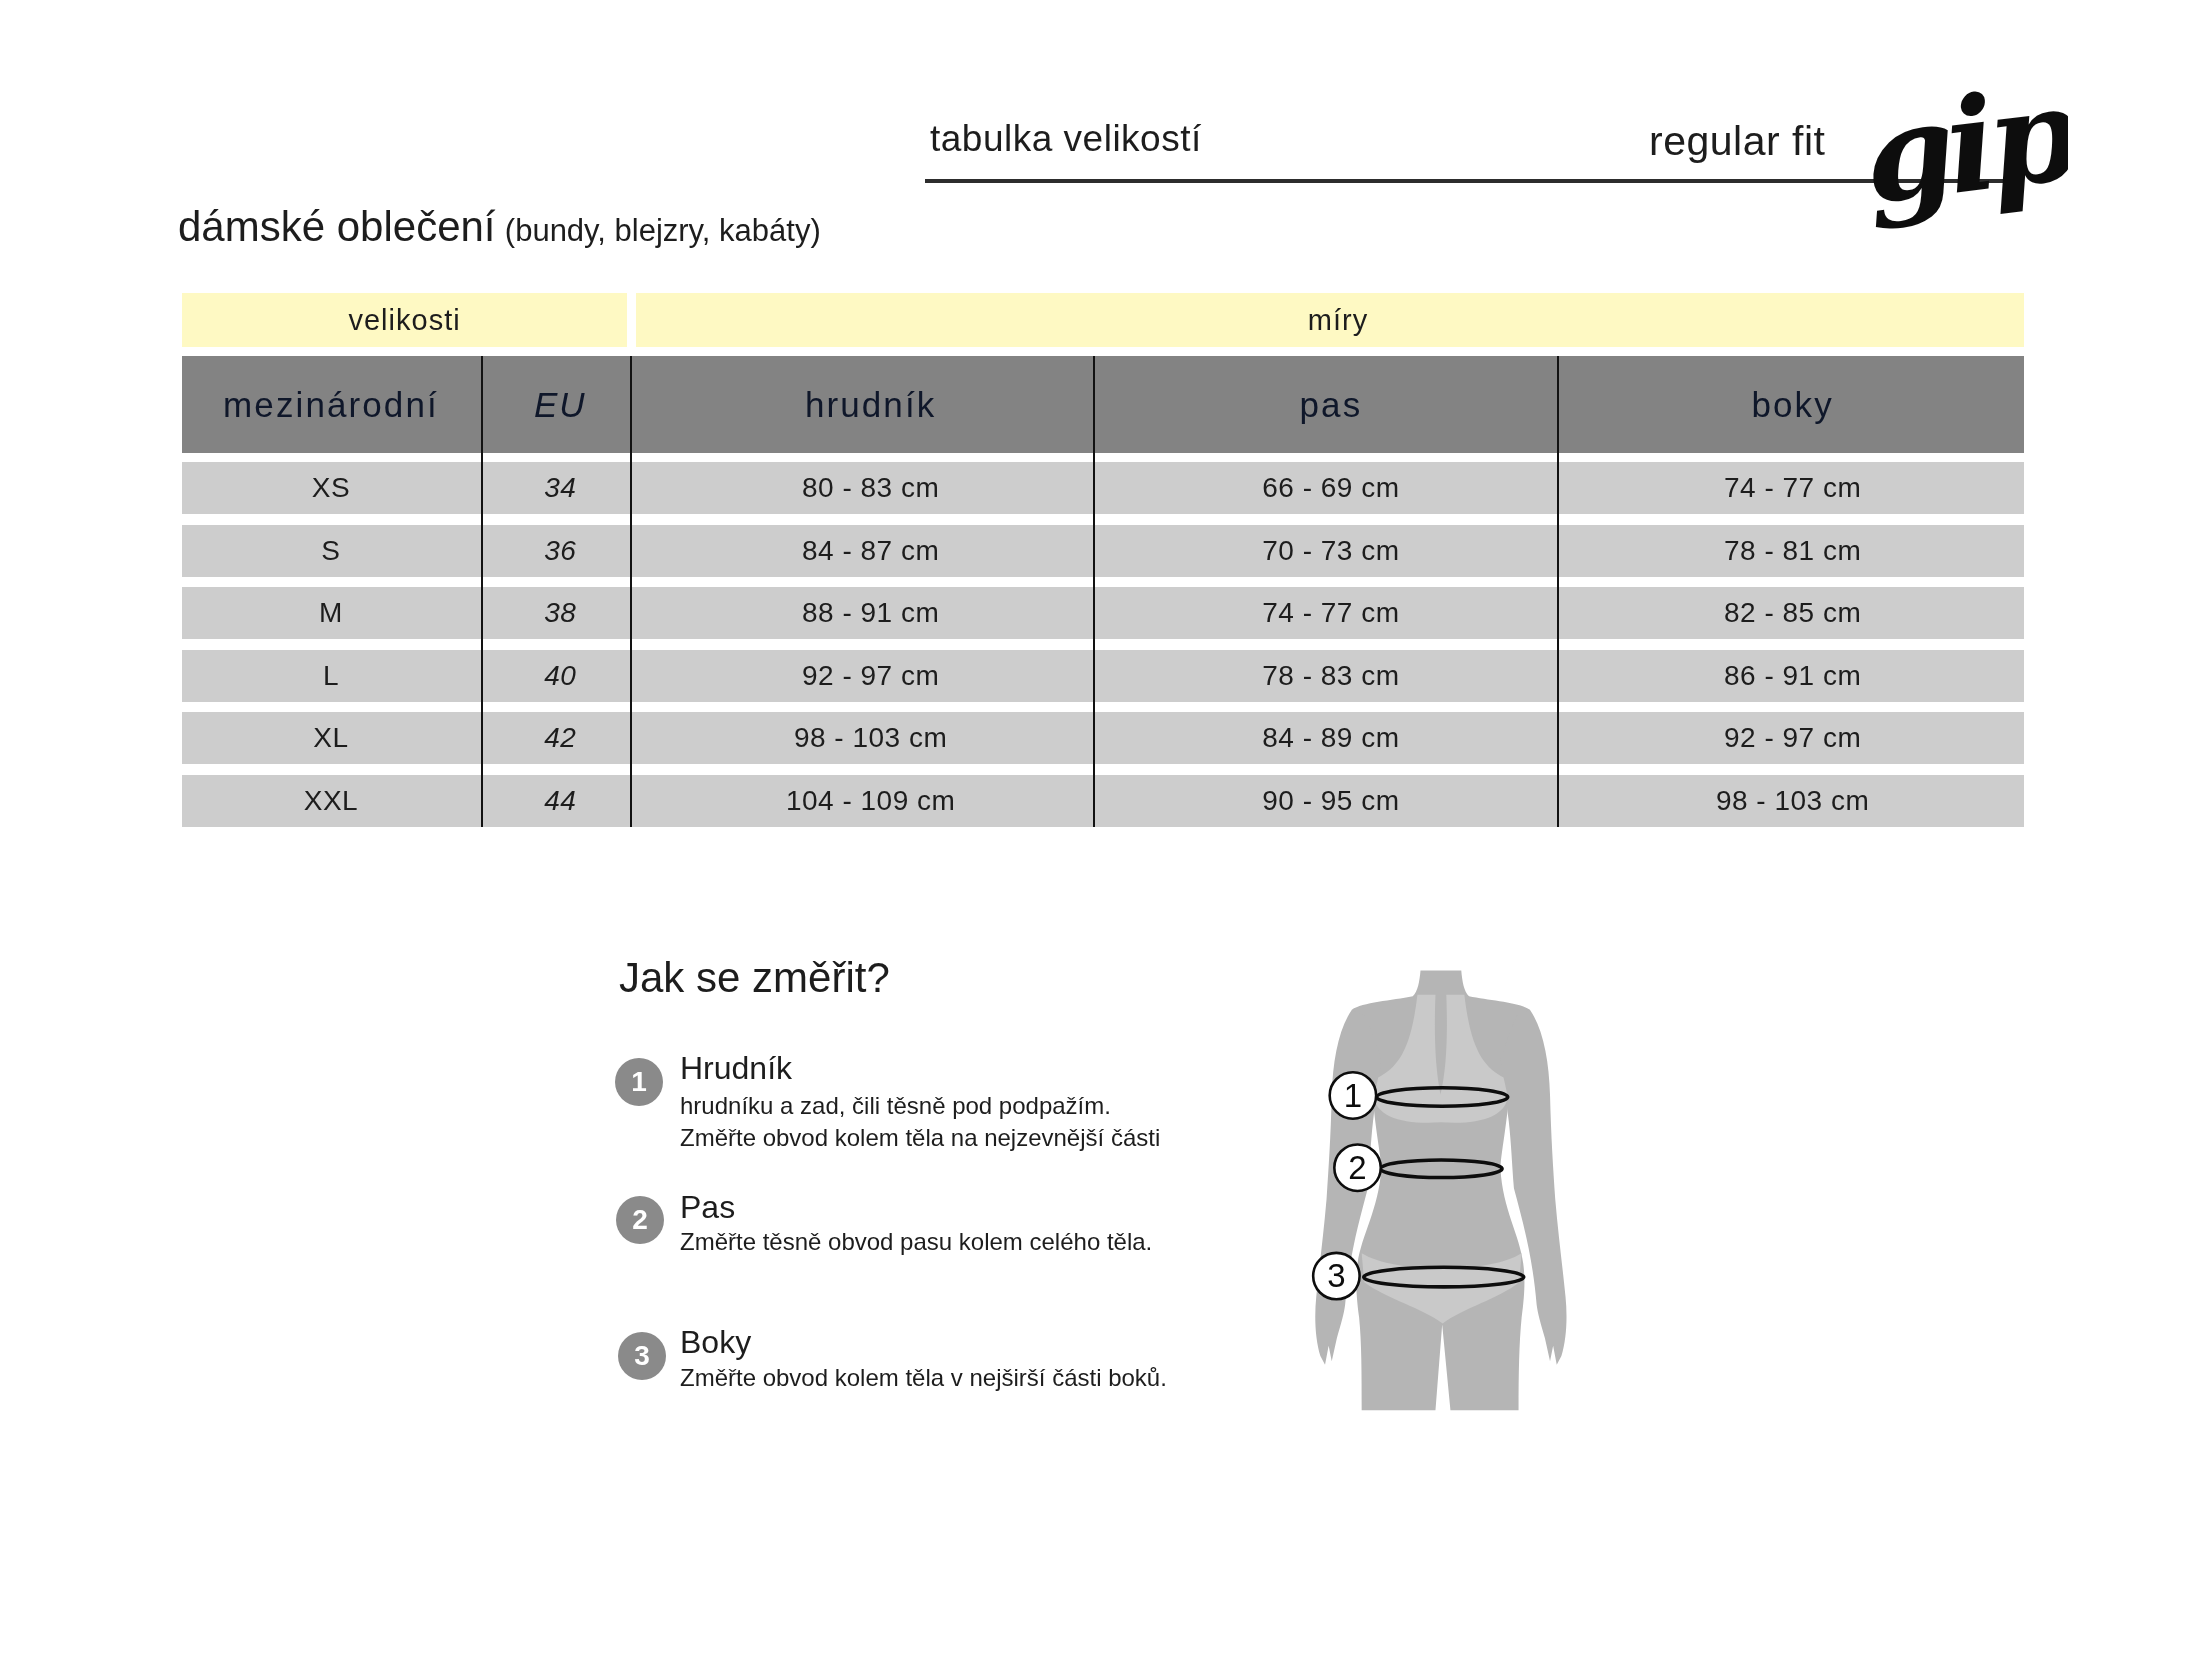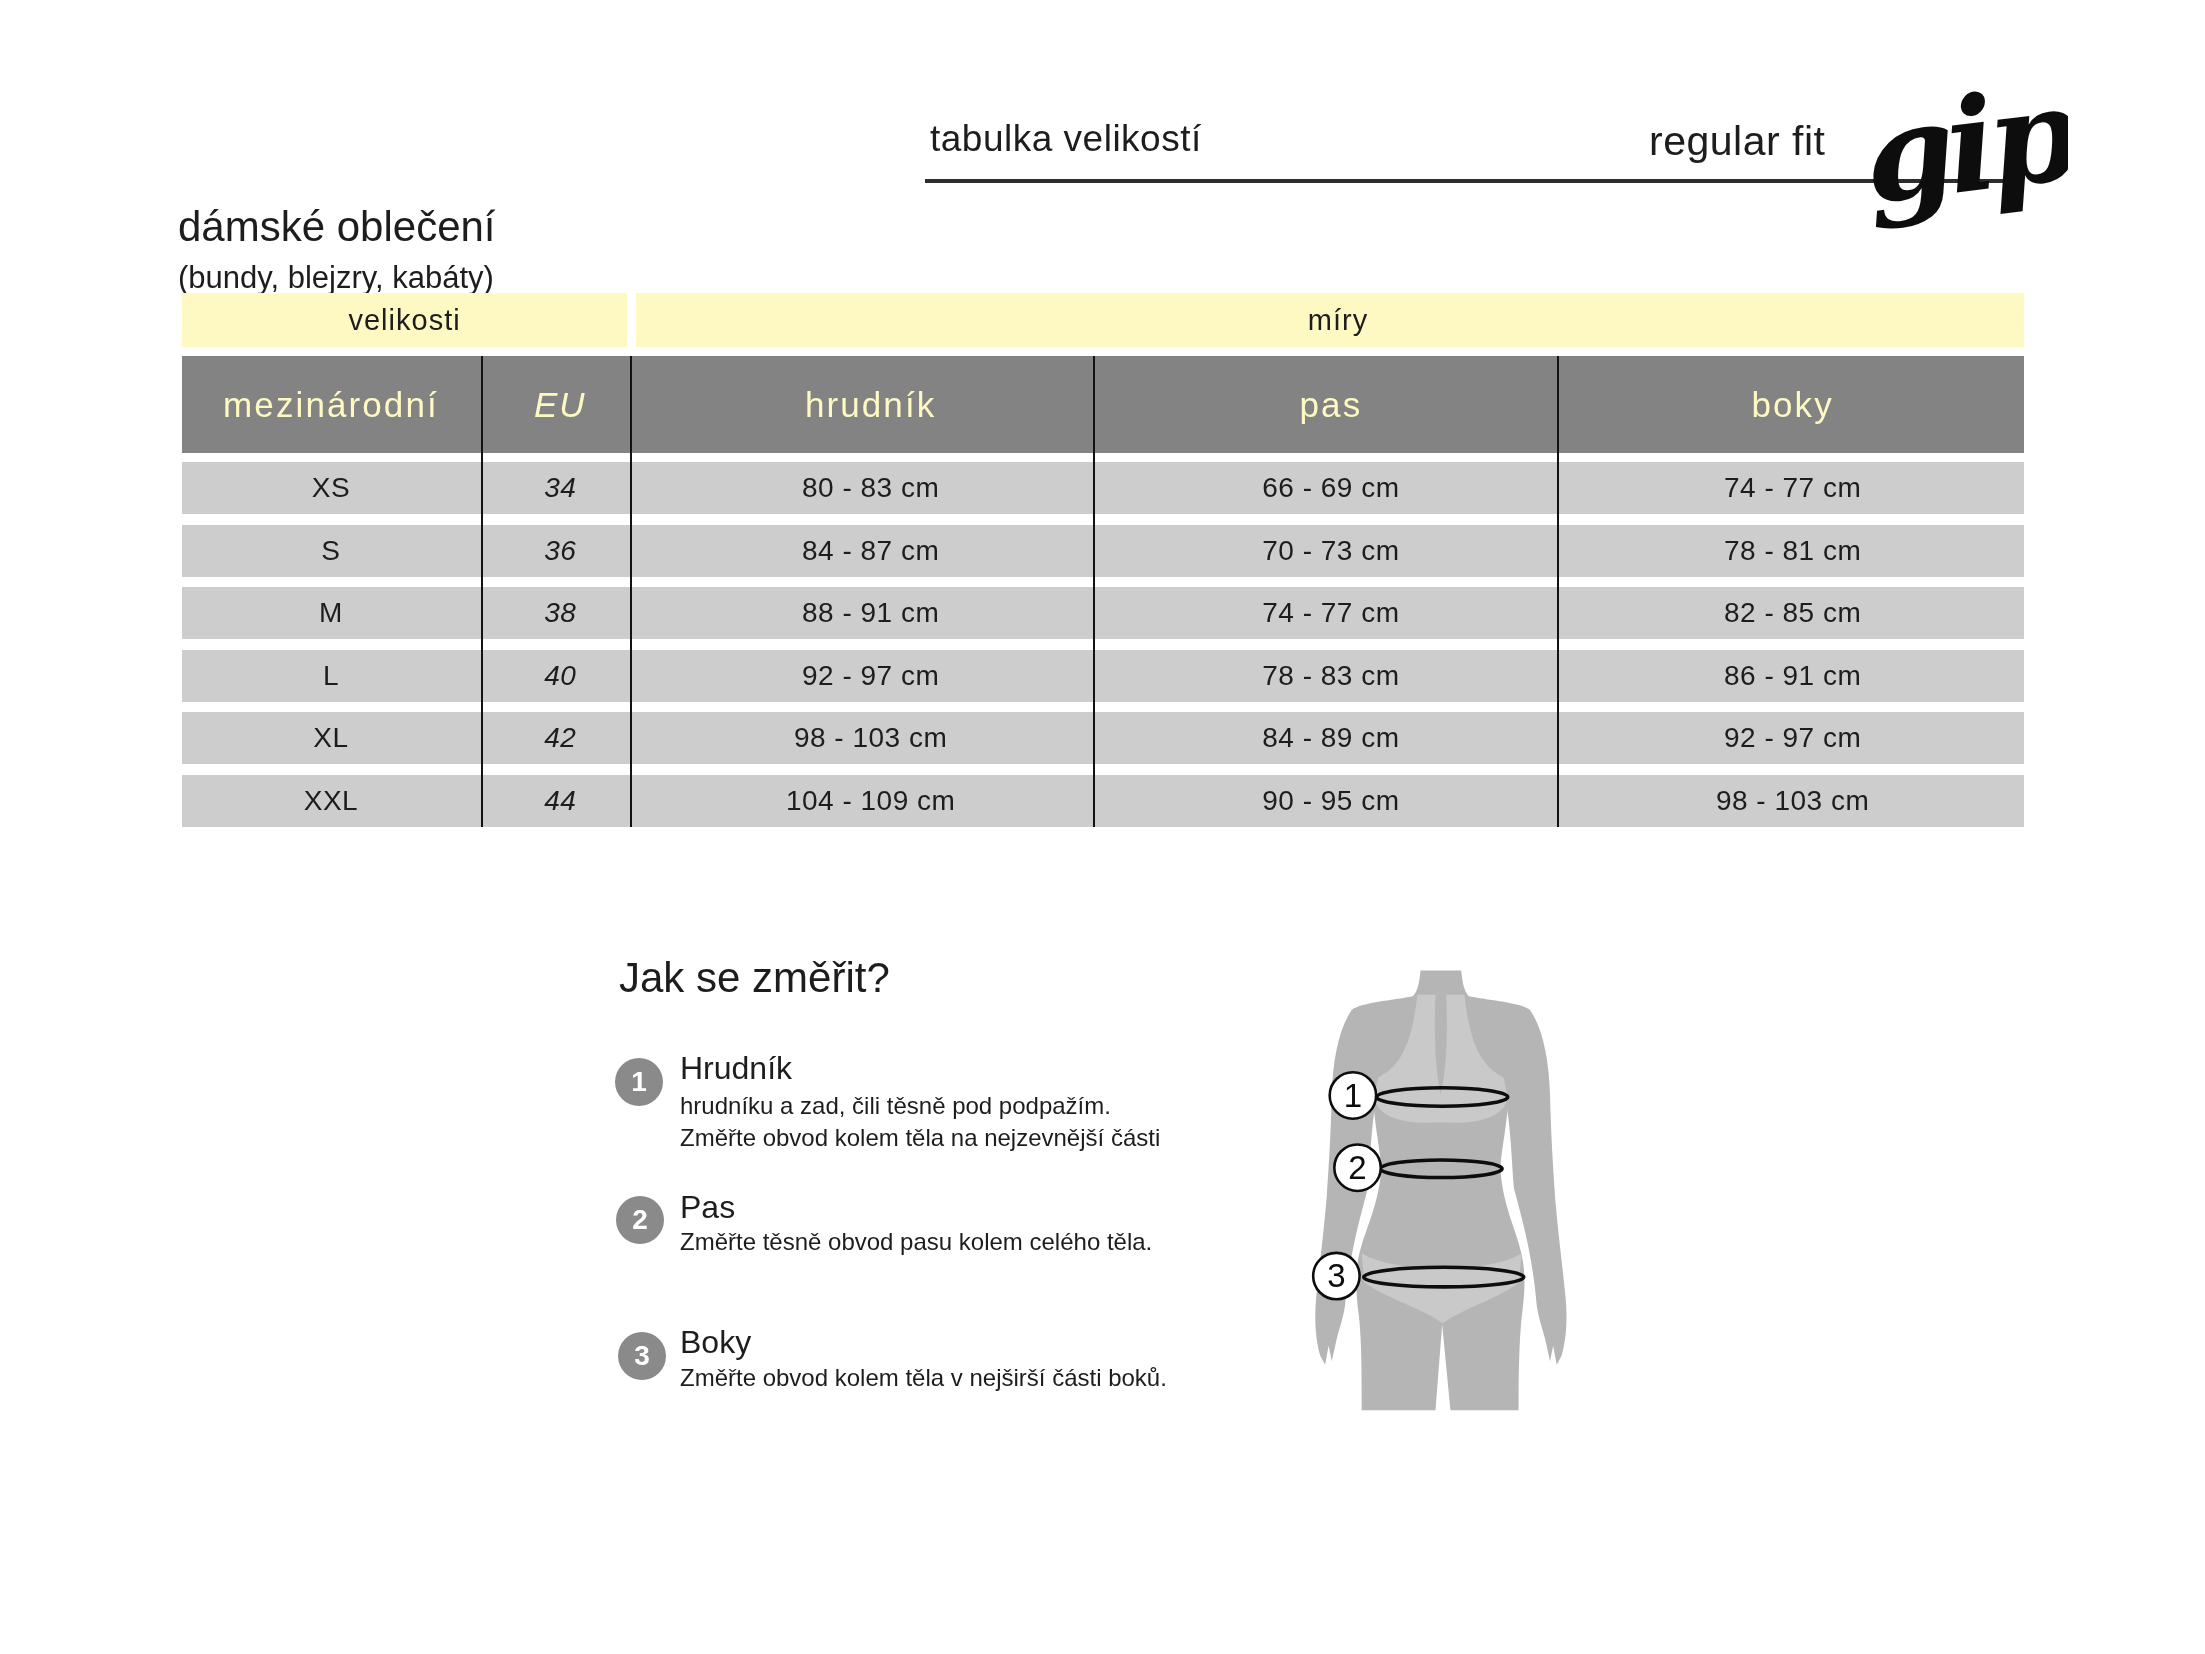--- a/index.html
+++ b/index.html
@@ -7,32 +7,32 @@
     position:relative;width:2205px;height:1654px;background:#ffffff;overflow:hidden;
     font-family:"Liberation Sans", sans-serif;color:#1d1d1d;font-weight:300;
   }
   .abs{position:absolute;}
   
   .page-title{left:930px;top:118px;font-size:37px;letter-spacing:0.5px;}
   .fit-label{left:1649px;top:118px;font-size:41px;letter-spacing:0.5px;}
   .head-rule{left:925px;top:179px;width:1098px;height:4.1px;background:#2d2d2d;}
   .brand-logo{left:1851px;top:47px;width:217px;height:207px;}
   
-  .section-row{left:178px;top:203px;display:flex;align-items:baseline;gap:9.3px;white-space:nowrap;flex-direction:column;}
+  .section-row{left:178px;top:203px;display:flex;align-items:baseline;gap:9.3px;white-space:nowrap;}
   .sec-main{font-size:42px;}
   .sec-sub{font-size:31px;}
   
   .size-table{left:182px;top:293px;width:1842px;height:535px;}
   .band{position:absolute;left:0;top:0;width:1842px;height:54px;display:flex;}
   .bcell{background:#fef9c3;display:flex;align-items:center;justify-content:center;
          font-size:29px;letter-spacing:1px;}
   .b1{width:449px;}
   .b2{width:1384px;margin-left:8.8px;padding-left:16px;}
   .thead{position:absolute;left:0;top:63px;width:1842px;height:97px;display:flex;}
-  .hc{background:#838383;color:#fef9c3;display:flex;align-items:center;justify-content:center;
+  .hc{background:#838383;color:#0f172a;display:flex;align-items:center;justify-content:center;
       font-size:35px;letter-spacing:2.1px;}
   .trow{position:absolute;left:0;width:1842px;height:52px;display:flex;}
   .tc{background:#cdcdcd;display:flex;align-items:center;justify-content:center;
       font-size:28px;letter-spacing:0.5px;}
   .c1{width:300px;} .c2{width:162px;font-style:italic;} .c3{width:463px;} .c4{width:464px;} .c5{width:466px;}
   .vline{position:absolute;top:63px;height:471px;width:2.1px;background:#121212;}
   .v1{left:299px;} .v2{left:448px;} .v3{left:911px;} .v4{left:1375px;}
   
   .howto-title{left:619px;top:954px;font-size:42px;}
   .step-circle{width:48px;height:48px;border-radius:50%;background:#8a8a8a;color:#ffffff;

